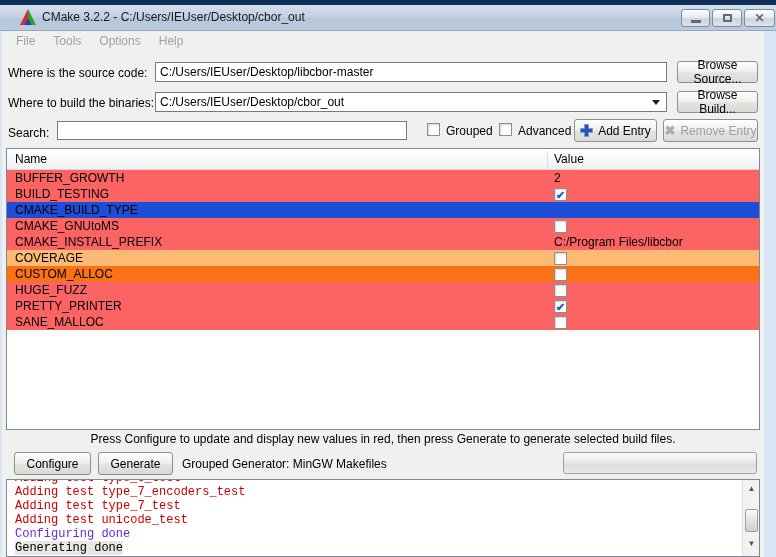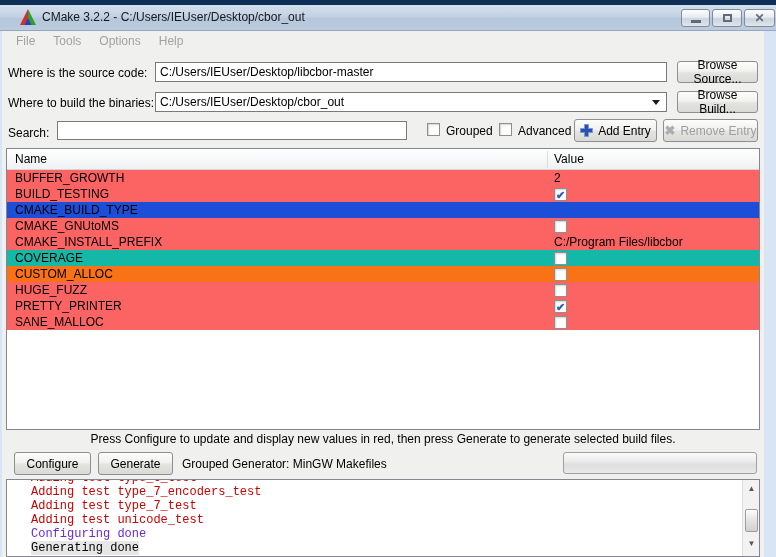--- a/index.html
+++ b/index.html
@@ -58,21 +58,21 @@
 
   
   .instruction { position:absolute; left:2px; top:432px; width:762px; text-align:center; }
   .progressbar { position:absolute; left:563px; top:452px; width:194px; height:22px;
     border:1px solid #9f9f9f; border-radius:3px;
     background:linear-gradient(180deg,#fbfbfb 0%,#ececec 40%,#dedede 60%,#e9e9e9 100%); }
 
   
   .log-box { position:absolute; left:6px; top:479px; width:754px; height:78px; background:#fff;
     border:1px solid #828790; overflow:hidden; }
-  .log-content { position:absolute; left:24px; top:0; margin-top:-9px; font-family:"Liberation Mono",monospace;
+  .log-content { position:absolute; left:8px; top:0; margin-top:-9px; font-family:"Liberation Mono",monospace;
     font-size:12px; line-height:14px; white-space:nowrap; }
   .logline .hl { background:#e7e7e7; }
   .scrollbar { position:absolute; right:0; top:0; width:17px; height:77px; background:#f2f2f2; border-left:1px solid #e0e0e0; }
   .sb-btn { position:absolute; left:1px; width:15px; height:15px; color:#555; font-size:8px; text-align:center; line-height:15px; }
   .sb-thumb { position:absolute; left:2px; top:29px; width:13px; height:23px; border:1px solid #9d9d9d; border-radius:2px;
     background:linear-gradient(180deg,#fdfdfd,#e3e3e3 50%,#d0d0d0); }
 </style>
 </head>
 <body>
 
@@ -154,21 +154,21 @@
         <div class="trow" style="background: rgb(252, 99, 99);">
           <span class="tname">CMAKE_GNUtoMS</span>
           <span class="tval">
             <span class="cb"></span>
           </span>
         </div>
         <div class="trow" style="background: rgb(252, 99, 99);">
           <span class="tname">CMAKE_INSTALL_PREFIX</span>
           <span class="tval">C:/Program Files/libcbor</span>
         </div>
-        <div class="trow" style="background: #14b8a6;">
+        <div class="trow" style="background: #fdba74;">
           <span class="tname">COVERAGE</span>
           <span class="tval">
             <span class="cb"></span>
           </span>
         </div>
         <div class="trow" style="background: #f97316; padding-left: 36px;">
           <span class="tname">CUSTOM_ALLOC</span>
           <span class="tval">
             <span class="cb"></span>
           </span>

